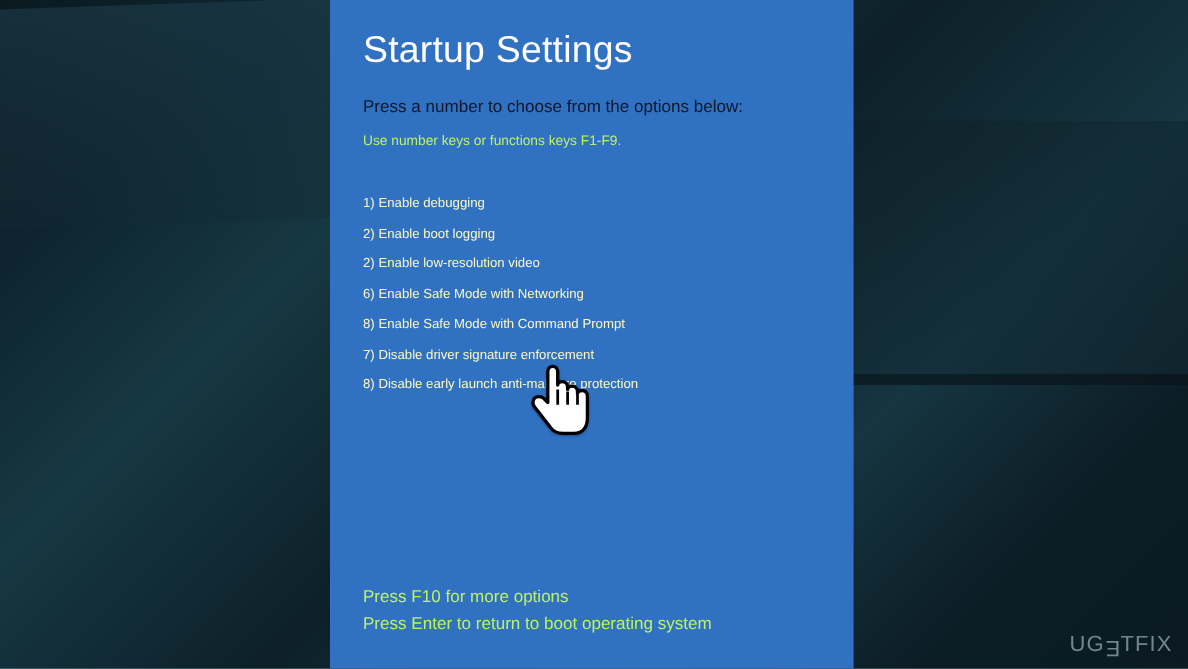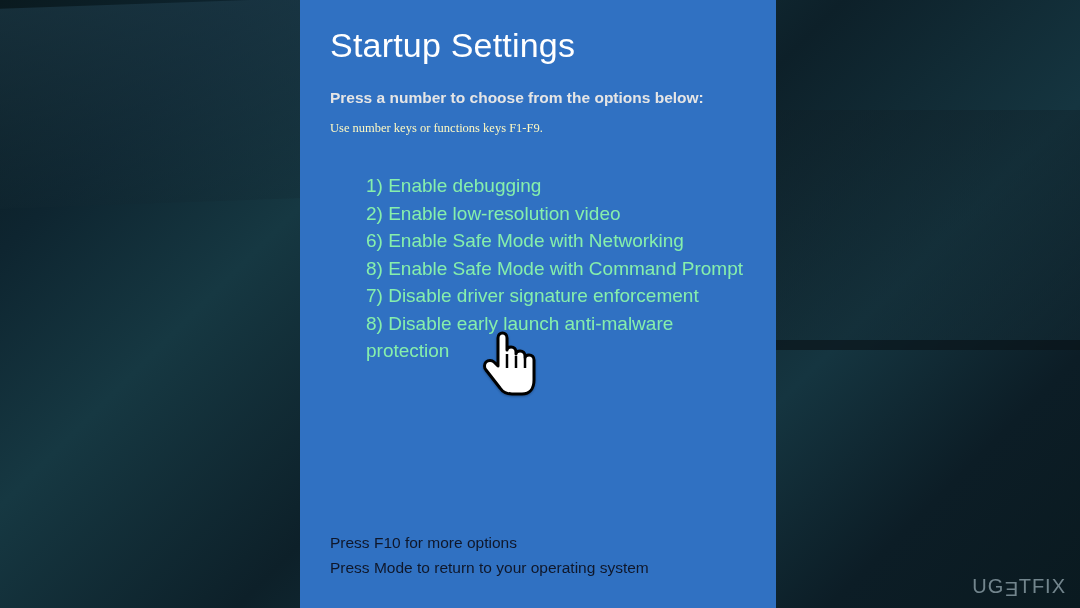--- a/index.html
+++ b/index.html
@@ -56,51 +56,49 @@
       color: #ffffff;
     }
     .title {
       font-size: 34px;
       font-weight: 300;
       letter-spacing: 0.2px;
       margin-bottom: 24px;
     }
     .subtitle {
       font-size: 15.5px;
-      font-weight: 700;
+      font-weight: 400;
       margin-bottom: 14px;
-      color: #e5e5e5;
+      color: #0f172a;
     }
     .hint {
       font-size: 12.5px;
       font-weight: 400;
       margin-bottom: 36px;
-      color: #fef9c3;
-      font-family: Liberation Serif, serif;
+      color: #bef264;
     }
     .options {
       list-style: none;
     }
     .option-item {
-      font-size: 19px;
+      font-size: 12px;
       font-weight: 400;
       line-height: 27.5px;
-      color: #86efac;
-      margin-left: 36px;
+      color: #fef9c3;
     }
     .footer {
       position: absolute;
       bottom: 28px;
       left: 30px;
     }
     .footer-line {
       font-size: 15.5px;
       font-weight: 400;
       line-height: 25px;
-      color: #0f172a;
+      color: #bef264;
     }
     .cursor {
       position: absolute;
       left: 478px;
       top: 330px;
       z-index: 5;
       filter: drop-shadow(0 1px 1px rgba(0,0,0,0.3));
     }
     .watermark {
       position: absolute;
@@ -125,30 +123,31 @@
 <div class="bg-shape-2"></div>
 <div class="bg-shape-3"></div>
 
 <div class="panel">
   <h1 class="title">Startup Settings</h1>
   <div class="subtitle">Press a number to choose from the options below:</div>
   <div class="hint">Use number keys or functions keys F1-F9.</div>
 
   <ul class="options">
     <li class="option-item">1) Enable debugging</li>
+    <li class="option-item">2) Enable boot logging</li>
     <li class="option-item">2) Enable low-resolution video</li>
     <li class="option-item">6) Enable Safe Mode with Networking</li>
     <li class="option-item">8) Enable Safe Mode with Command Prompt</li>
     <li class="option-item">7) Disable driver signature enforcement</li>
     <li class="option-item">8) Disable early launch anti-malware protection</li>
   </ul>
 
   <div class="footer">
     <div class="footer-line">Press F10 for more options</div>
-    <div class="footer-line">Press Mode to return to your operating system</div>
+    <div class="footer-line">Press Enter to return to boot operating system</div>
   </div>
 </div>
 
 <div class="cursor">
   <svg width="64" height="74" viewBox="0 0 64 74">
     <path d="M 20 8 
              L 20 36
              L 16 32
              C 14 30 10 30 8 32
              C 6 34 6 38 8 40

